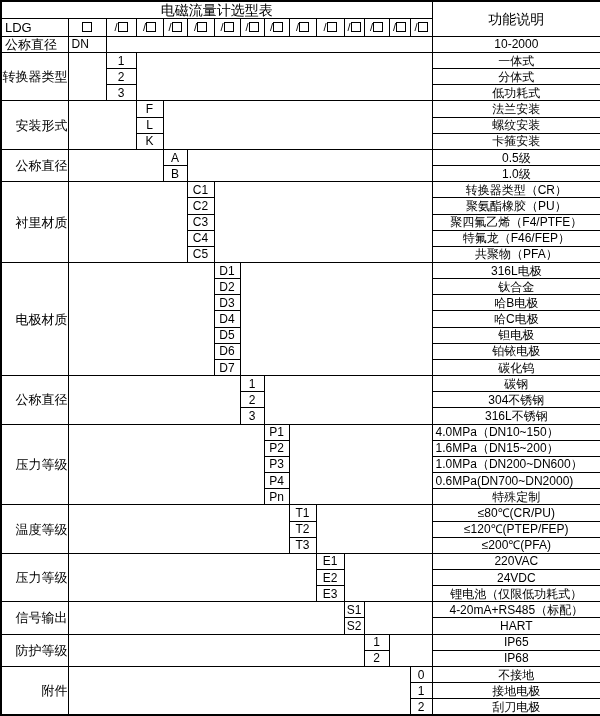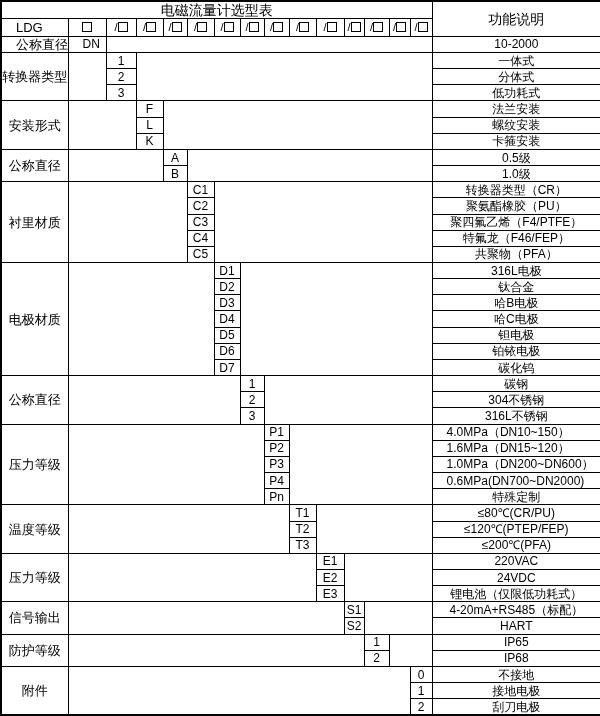--- a/index.html
+++ b/index.html
@@ -1,21 +1,21 @@
 <!DOCTYPE html>
 <html><head>
 <meta charset="utf-8">
 <style>
   html,body{margin:0;padding:0;background:#fff;}
   body{width:600px;font-family:"Liberation Sans", sans-serif;color:#000;}
   table{border-collapse:collapse;table-layout:fixed;width:600px;height:716px;border:2px solid #000;background:#fff;}
   td{border:1px solid #000;padding:0;font-size:12px;line-height:1;text-align:center;vertical-align:middle;overflow:hidden;white-space:nowrap;}
   td.title{font-size:14px;}
-  td.cat{font-size:13px;}
-  td.left{text-align:left;padding-left:14px;}
+  td.cat{font-size:13px;text-align:right;}
+  td.left{text-align:left;padding-left:3px;}
   td.desc{font-size:12px;margin-left:22px;}
   tr.r-title{height:17px;}
   tr.r-model{height:18px;}
   tr.r-dn{height:18px;}
   tr.r-data{height:16px;}
   .sq{display:inline-block;width:8px;height:8px;border:1px solid #000;vertical-align:-1px;background:#fff;}
   .boxcell{font-size:11px;letter-spacing:0;}
 </style>
 </head>
 <body>
@@ -179,21 +179,21 @@
       </tr>
       <tr class="r-data">
         <td class="cat" rowspan="5">压力等级</td>
         <td class="span" rowspan="5" colspan="7"></td>
         <td class="code">P1</td>
         <td class="span" rowspan="5" colspan="6"></td>
         <td class="desc left">4.0MPa（DN10~150）</td>
       </tr>
       <tr class="r-data">
         <td class="code">P2</td>
-        <td class="desc left">1.6MPa（DN15~120）</td>
+        <td class="desc left">1.6MPa（DN15~200）</td>
       </tr>
       <tr class="r-data">
         <td class="code">P3</td>
         <td class="desc left">1.0MPa（DN200~DN600）</td>
       </tr>
       <tr class="r-data">
         <td class="code">P4</td>
         <td class="desc left">0.6MPa(DN700~DN2000)</td>
       </tr>
       <tr class="r-data">

